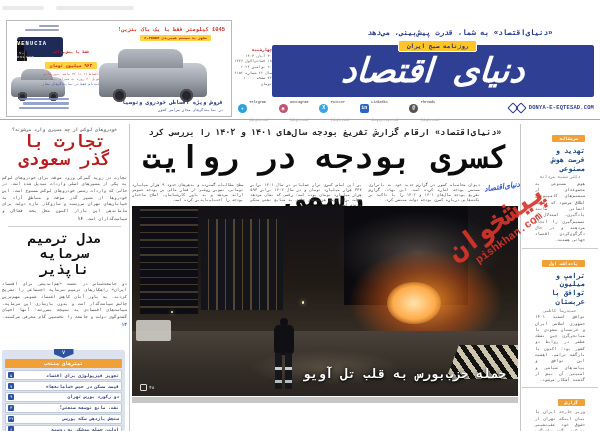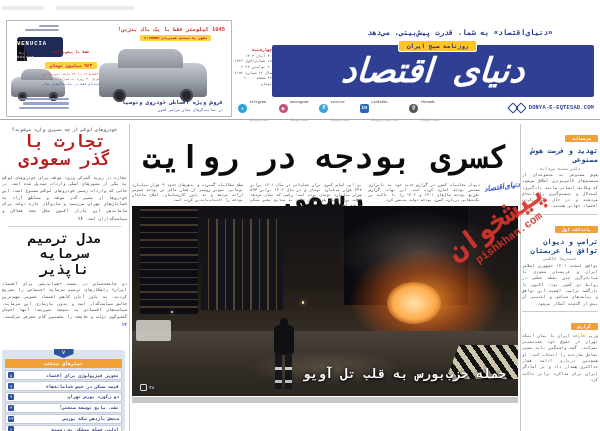--- a/index.html
+++ b/index.html
@@ -119,21 +119,21 @@
   .fig .l{left:4px;} .fig .r{left:14px;}
   .dot{position:absolute;width:2.5px;height:2.5px;border-radius:50%;background:#ffe9b0;box-shadow:0 0 4px #ffdf9a;}
   .caption{position:absolute;right:12px;bottom:14px;color:#fff;font-size:12.5px;font-weight:bold;
        text-shadow:0 0 5px rgba(0,0,0,.9),0 1px 2px rgba(0,0,0,.9);}
   .pcredit{position:absolute;left:8px;bottom:5px;color:#eee;font-size:4.5px;direction:ltr;
        display:flex;gap:2px;align-items:center;}
   .pcredit .sq{width:5px;height:5px;border:1px solid #ddd;border-radius:1px;}
   .greyband{position:absolute;left:132px;top:397px;width:386px;height:6px;background:#c7c7c7;}
   
   .sidebar{position:absolute;left:522px;top:124px;width:76px;height:307px;overflow:hidden;}
-  .sitem{padding:3px 0 4px;border-top:1px solid #ccc;}
+  .sitem{padding:3px 13px 4px;border-top:1px solid #ccc;}
   .sitem:first-child{border-top:none;}
   .stag{display:inline-block;background:#f0a037;color:#fff;font-size:4.4px;font-weight:bold;
        padding:1px 7px;border-radius:1px;}
   .shead{font-size:7px;font-weight:bold;color:#14407e;margin:2px 0 1px;text-align:right;line-height:1.25;}
   .sby{font-size:4.2px;color:#999;text-align:center;font-weight:bold;margin:1px 0 1.5px;}
   .sbody{font-size:4.2px;color:#555;text-align:justify;line-height:1.5;}
   
   .watermark{position:absolute;left:432px;top:204px;width:136px;text-align:center;z-index:50;
        transform:rotate(-36deg);color:#d7352a;opacity:.92;pointer-events:none;}
   .watermark .fa{font-size:27px;font-weight:bold;letter-spacing:1px;text-shadow:0 0 1px #d7352a;}
@@ -277,20 +277,21 @@
       <span class="t">سنجش بازدهی سکه بورسی</span>
       <span class="nbadge">۲۲</span>
     </div>
     <div class="litem">
       <span class="t">اولین حمله موشکی به روسیه</span>
       <span class="nbadge">۶</span>
     </div>
 
   </div>
 
+  <div class="lead-kicker">«دنیای‌اقتصاد» ارقام گزارش تفریغ بودجه سال‌های ۱۴۰۱ و ۱۴۰۲ را بررسی کرد</div>
   <div class="lead-h">کسری بودجه در روایت رسمی</div>
   <div class="signature">دنیای‌اقتصاد</div>
   <div class="lead-body">
     <div class="col">دیوان محاسبات کشور در گزارش جدید خود به ناترازی مستمر بودجه اشاره کرده است. این نهاد، گزارش تفریغ بودجه سال‌های ۱۴۰۱ و ۱۴۰۲ را با تاکید بر نکته‌هایی درباره کسری بودجه دولت منتشر کرد.</div>
     <div class="col">بر این اساس کسری تراز عملیاتی در سال ۱۴۰۱ برابر ۳۳۷ هزار میلیارد تومان و در سال ۱۴۰۲ برابر ۵۹۳ هزار میلیارد تومان بوده است؛ رقمی که نشان می‌دهد دولت برای پوشش هزینه‌های جاری به منابع نفتی متکی مانده است.</div>
     <div class="col">سطح مطالبات گسترده و بدهی‌های حدود ۹ هزار میلیارد تومانی، تصویر روشنی از فشار مالی بر بودجه عمومی ارائه می‌دهد و به باور کارشناسان، اصلاح ساختار بودجه را اجتناب‌ناپذیر کرده است.</div>
   </div>
 
   <div class="photo">
     <div class="bldg b1"></div>
@@ -321,21 +322,21 @@
 
   <div class="sidebar">
     <div class="sitem">
       <span class="stag">سرمقاله</span>
       <div class="shead">تهدید و فرصت هوش مصنوعی</div>
       <div class="sby">دکتر سمیه مردانه</div>
       <div class="sbody">هوش مصنوعی به مجموعه‌ای از سیستم‌های کامپیوتری اطلاق می‌شود که وظایف انسانی مانند یادگیری، استدلال و تصمیم‌گیری را انجام می‌دهند و در حال دگرگون‌کردن اقتصاد جهانی هستند.</div>
     </div>
     <div class="sitem">
       <span class="stag">یادداشت اول</span>
-      <div class="shead">ترامپ و دیوان توافق با عربستان</div>
+      <div class="shead">ترامپ و میلیون توافق با عربستان</div>
       <div class="sby">حمیدرضا کاظمی</div>
       <div class="sbody">توافق اسفند ۱۴۰۱ جمهوری اسلامی ایران و عربستان سعودی با میانجی‌گری چین نقطه عطفی در روابط دو کشور بود؛ اکنون با بازگشت ترامپ، اهمیت این توافق و پیامدهای سیاسی و امنیتی آن بیش از گذشته آشکار می‌شود.</div>
     </div>
     <div class="sitem">
       <span class="stag">گزارش</span>
       <div class="sbody">وزیر خارجه ایران با بیان اینکه تهران از حقوق خود عقب‌نشینی نمی‌کند، گفت واشنگتن باید مسیر تعامل سازنده را انتخاب کند؛ او همچنین درباره ادامه فشار حداکثری هشدار داد و بر آمادگی ایران برای مذاکره برابر تاکید کرد.</div>
     </div>
 
   </div>
 

